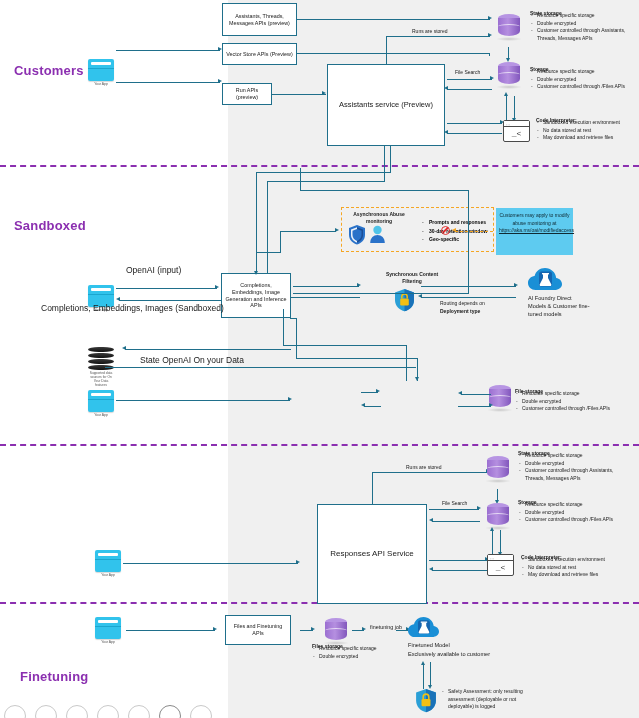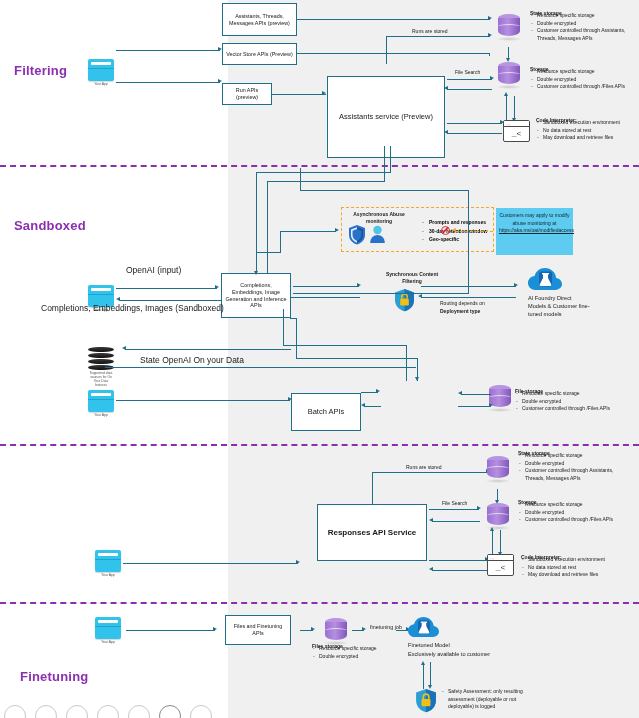--- a/index.html
+++ b/index.html
@@ -40,21 +40,21 @@
     position: absolute;
     background: #ffffff;
     border: 1.4px solid #1f6f8b;
     display: flex; align-items: center; justify-content: center;
     text-align: center;
     color: #1a1a1a;
     line-height: 1.25;
     padding: 2px;
   }
   .box.small { font-size: 5.4px; }
-  .box.mid   { font-size: 7.5px; margin-top: 12px; }
+  .box.mid   { font-size: 7.5px; }
   .box.large { font-size: 8px; }
   
   .appicon { position: absolute; width: 26px; }
   .appicon .win {
     width: 26px; height: 22px;
     background: #31c3ec;
     border-radius: 2px;
     position: relative;
     box-shadow: 0 1px 1px rgba(0,0,0,.16);
   }
@@ -203,21 +203,21 @@
 <body>
 
 <div id="canvas">
 
   <div class="grey-band"></div>
 
   <div class="sep" style="top:165px"></div>
   <div class="sep" style="top:444px"></div>
   <div class="sep" style="top:602px"></div>
 
-  <div class="section-title" style="left:14px; top:63px;">Filtering</div>
+  <div class="section-title" style="left:14px; top:63px;">Customers</div>
   <div class="section-title" style="left:14px; top:218px;">Sandboxed</div>
   <div class="section-title" style="left:20px; top:669px;">Finetuning</div>
 
   <div class="appicon" style="left:88px; top:59px;">
     <div class="win"></div>
     <div class="cap">Your App</div>
   </div>
 
   <div class="box small" style="left:222px; top:3px; width:75px; height:33px;">Assistants, Threads, Messages APIs (preview)</div>
   <div class="box small" style="left:222px; top:43px; width:75px; height:22px;">Vector Store APIs (Preview)</div>
@@ -410,21 +410,20 @@
   <div class="cloud" style="left:528px; top:266px;">
     <svg width="34" height="26" viewBox="0 0 34 26">
       <path d="M26.5 24 H7.5 C3.4 24 0 20.9 0 17 C0 13.4 2.9 10.4 6.6 10.1 C7.6 5.4 11.9 2 17 2 C22.9 2 27.7 6.4 28.2 12 C31.5 12.4 34 15 34 18.2 C34 21.4 30.6 24 26.5 24 Z" fill="#1a8fd6"></path>
       <rect x="11" y="5.5" width="13" height="15" rx="2.5" fill="#1565b0"></rect>
       <path d="M15 8 h5 v4 l3.2 6.2 a1.2 1.2 0 0 1 -1.1 1.8 h-9.2 a1.2 1.2 0 0 1 -1.1 -1.8 L15 12 Z" fill="#ffffff"></path>
       <rect x="14" y="7" width="7" height="1.4" fill="#ffffff"></rect>
     </svg>
   </div>
   <div class="cap-text" style="left:528px; top:294px; width:62px;">AI Foundry Direct Models &amp; Customer fine-tuned models</div>
 
-  <div class="box mid" style="left:291px; top:381px; width:70px; height:38px;">Batch APIs</div>
 
   <div class="ln h" style="left:361px; top:392px; width:17px;"></div>
   <div class="arr r" style="left:376px; top:388.5px;"></div>
   <div class="ln h" style="left:364px; top:406px; width:17px;"></div>
   <div class="arr l" style="left:361px; top:402.5px;"></div>
 
   <div class="ln v" style="left:417px; top:358px; height:23px;"></div>
   <div class="arr d" style="left:414.7px; top:377px;"></div>
   <div class="ln h" style="left:296px; top:358px; width:122px;"></div>
   <div class="ln v" style="left:296px; top:318px; height:40px;"></div>
@@ -459,21 +458,21 @@
   <div class="ln h" style="left:300px; top:190px; width:168px;"></div>
   <div class="ln v" style="left:300px; top:168px; height:22px;"></div>
 
   <div class="appicon" style="left:95px; top:550px;">
     <div class="win"></div>
     <div class="cap">Your App</div>
   </div>
   <div class="ln h" style="left:123px; top:563px; width:175px;"></div>
   <div class="arr r" style="left:296px; top:559.5px;"></div>
 
-  <div class="box large" style="left:317px; top:504px; width:110px; height:57px;font-weight:bold;">Responses API Service</div>
+  <div class="box large" style="left:317px; top:504px; width:110px; height:100px;">Responses API Service</div>
 
   <div class="ln v" style="left:372px; top:472px; height:32px;"></div>
   <div class="ln h" style="left:372px; top:472px; width:116px;"></div>
   <div class="arr r" style="left:486px; top:468.5px;"></div>
   <div class="elabel" style="left:406px; top:464px;">Runs are stored</div>
 
   <div class="ln h" style="left:429px; top:509px; width:50px;"></div>
   <div class="arr r" style="left:477px; top:505.5px;"></div>
   <div class="elabel" style="left:442px; top:500px;">File Search</div>
   <div class="ln h" style="left:432px; top:521px; width:48px;"></div>

